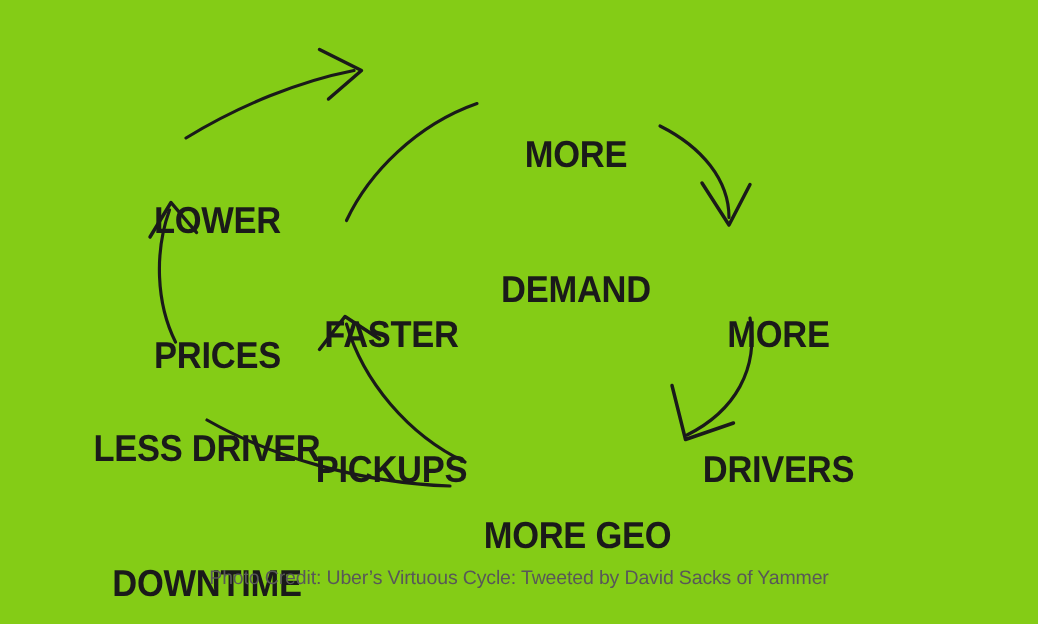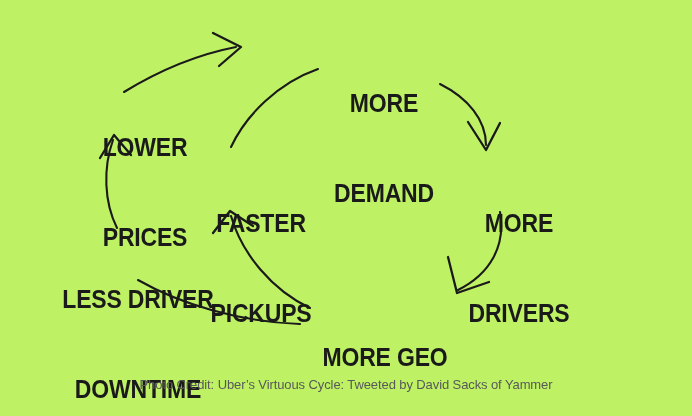--- a/index.html
+++ b/index.html
@@ -12,21 +12,21 @@
     width: 692px;
     height: 416px;
     overflow: hidden;
     font-family: "Liberation Sans", sans-serif;
     position: relative;
   }
   #stage {
     position: relative;
     width: 692px;
     height: 416px;
-    background: #bef264;
+    background: #84cc16;
   }
   #cycle-svg {
     position: absolute;
     left: 0;
     top: 0;
     width: 692px;
     height: 416px;
   }
   .node-label {
     position: absolute;

